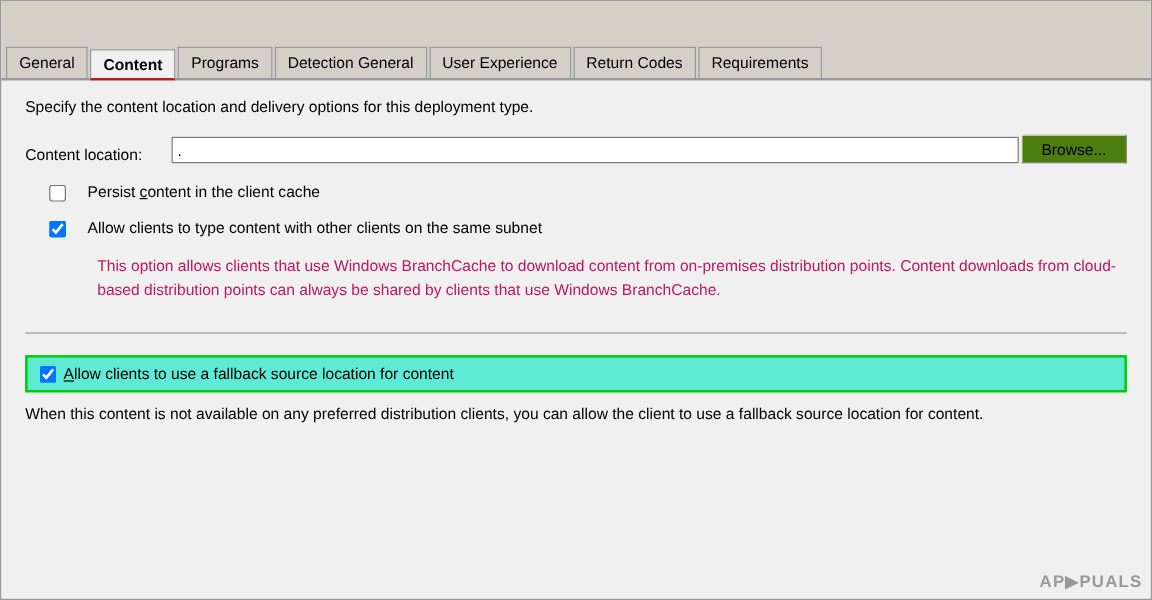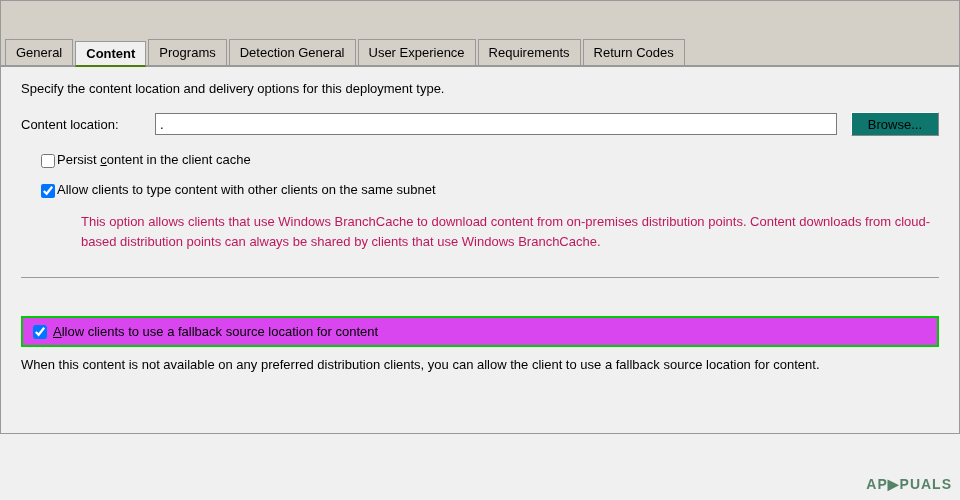--- a/index.html
+++ b/index.html
@@ -7,21 +7,21 @@
       font-family: "Segoe UI", Tahoma, Arial, sans-serif;
       font-size: 13px;
       background: #f0f0f0;
       width: 960px;
       height: 500px;
       overflow: hidden;
     }
 
     .dialog {
       width: 960px;
-      height: 434px;
+      height: 500px;
       background: #f0f0f0;
       border: 1px solid #999;
       display: flex;
       flex-direction: column;
     }
 
     
     .tab-bar {
       display: flex;
       flex-direction: row;
@@ -46,21 +46,21 @@
       bottom: 0;
       height: 26px;
       display: flex;
       align-items: center;
     }
 
     .tab.active {
       background: #f0f0f0;
       font-weight: bold;
       z-index: 2;
-      border-bottom: 2px solid #4d7c0f;
+      border-bottom: 2px solid #b91c1c;
       margin-bottom: -2px;
       margin-top: 36px;
     }
 
     
     .content-area {
       padding: 14px 20px;
       flex: 1;
       display: flex;
       flex-direction: column;
@@ -69,22 +69,22 @@
 
     .description {
       font-size: 13px;
       color: #000;
       margin-bottom: 6px;
     }
 
     
     .field-row {
       display: flex;
-      align-items: center;
-      gap: 14px;
+      align-items: flex-end;
+      gap: 2px;
       margin-bottom: 6px;
     }
 
     .field-label {
       font-size: 13px;
       color: #000;
       min-width: 120px;
     }
 
     .field-input {
@@ -92,34 +92,34 @@
       height: 22px;
       border: 1px solid #7a7a7a;
       background: #fff;
       padding: 2px 4px;
       font-size: 13px;
     }
 
     .browse-btn {
       padding: 3px 16px;
       height: 24px;
-      background: #0f766e;
+      background: #4d7c0f;
       border: 1px solid #888;
       border-top-color: #fff;
       border-left-color: #fff;
       font-size: 13px;
       cursor: pointer;
       white-space: nowrap;
     }
 
     
     .checkbox-row {
       display: flex;
       align-items: flex-start;
-      gap: 2px;
+      gap: 18px;
       padding-left: 20px;
       margin-bottom: 4px;
     }
 
     .checkbox-row input[type="checkbox"] {
       margin-top: 2px;
       width: 14px;
       height: 14px;
       cursor: pointer;
       flex-shrink: 0;
@@ -146,24 +146,23 @@
       margin: 8px 0;
     }
 
     
     .highlight-box {
       border: 2px solid #00cc00;
       padding: 6px 10px;
       display: flex;
       align-items: center;
       gap: 6px;
-      background: #d946ef;
+      background: #5eead4;
       margin-left: 0;
       margin-right: 0;
-      margin-top: 20px;
     }
 
     .highlight-box input[type="checkbox"] {
       width: 14px;
       height: 14px;
       cursor: pointer;
       flex-shrink: 0;
     }
 
     .highlight-box .checkbox-label {
@@ -171,21 +170,21 @@
       color: #000;
     }
 
     
     .watermark {
       position: fixed;
       bottom: 8px;
       right: 8px;
       font-size: 14px;
       font-weight: bold;
-      color: #14532d;
+      color: #737373;
       opacity: 0.7;
       letter-spacing: 1px;
       pointer-events: none;
     }
 
     
     u {
       text-decoration: underline;
     }
   </style>
@@ -204,24 +203,24 @@
     <div class="tab">
       <span>Programs</span>
     </div>
     <div class="tab">
       <span>Detection General</span>
     </div>
     <div class="tab">
       <span>User Experience</span>
     </div>
     <div class="tab">
+      <span>Return Codes</span>
+    </div>
+    <div class="tab">
       <span>Requirements</span>
-    </div>
-    <div class="tab">
-      <span>Return Codes</span>
     </div>
   </div>
 
   <div class="content-area">
 
     <div class="description">Specify the content location and delivery options for this deployment type.</div>
 
     <div class="field-row">
       <label class="field-label">Content location:</label>
       <input class="field-input" type="text" value="." style="">

